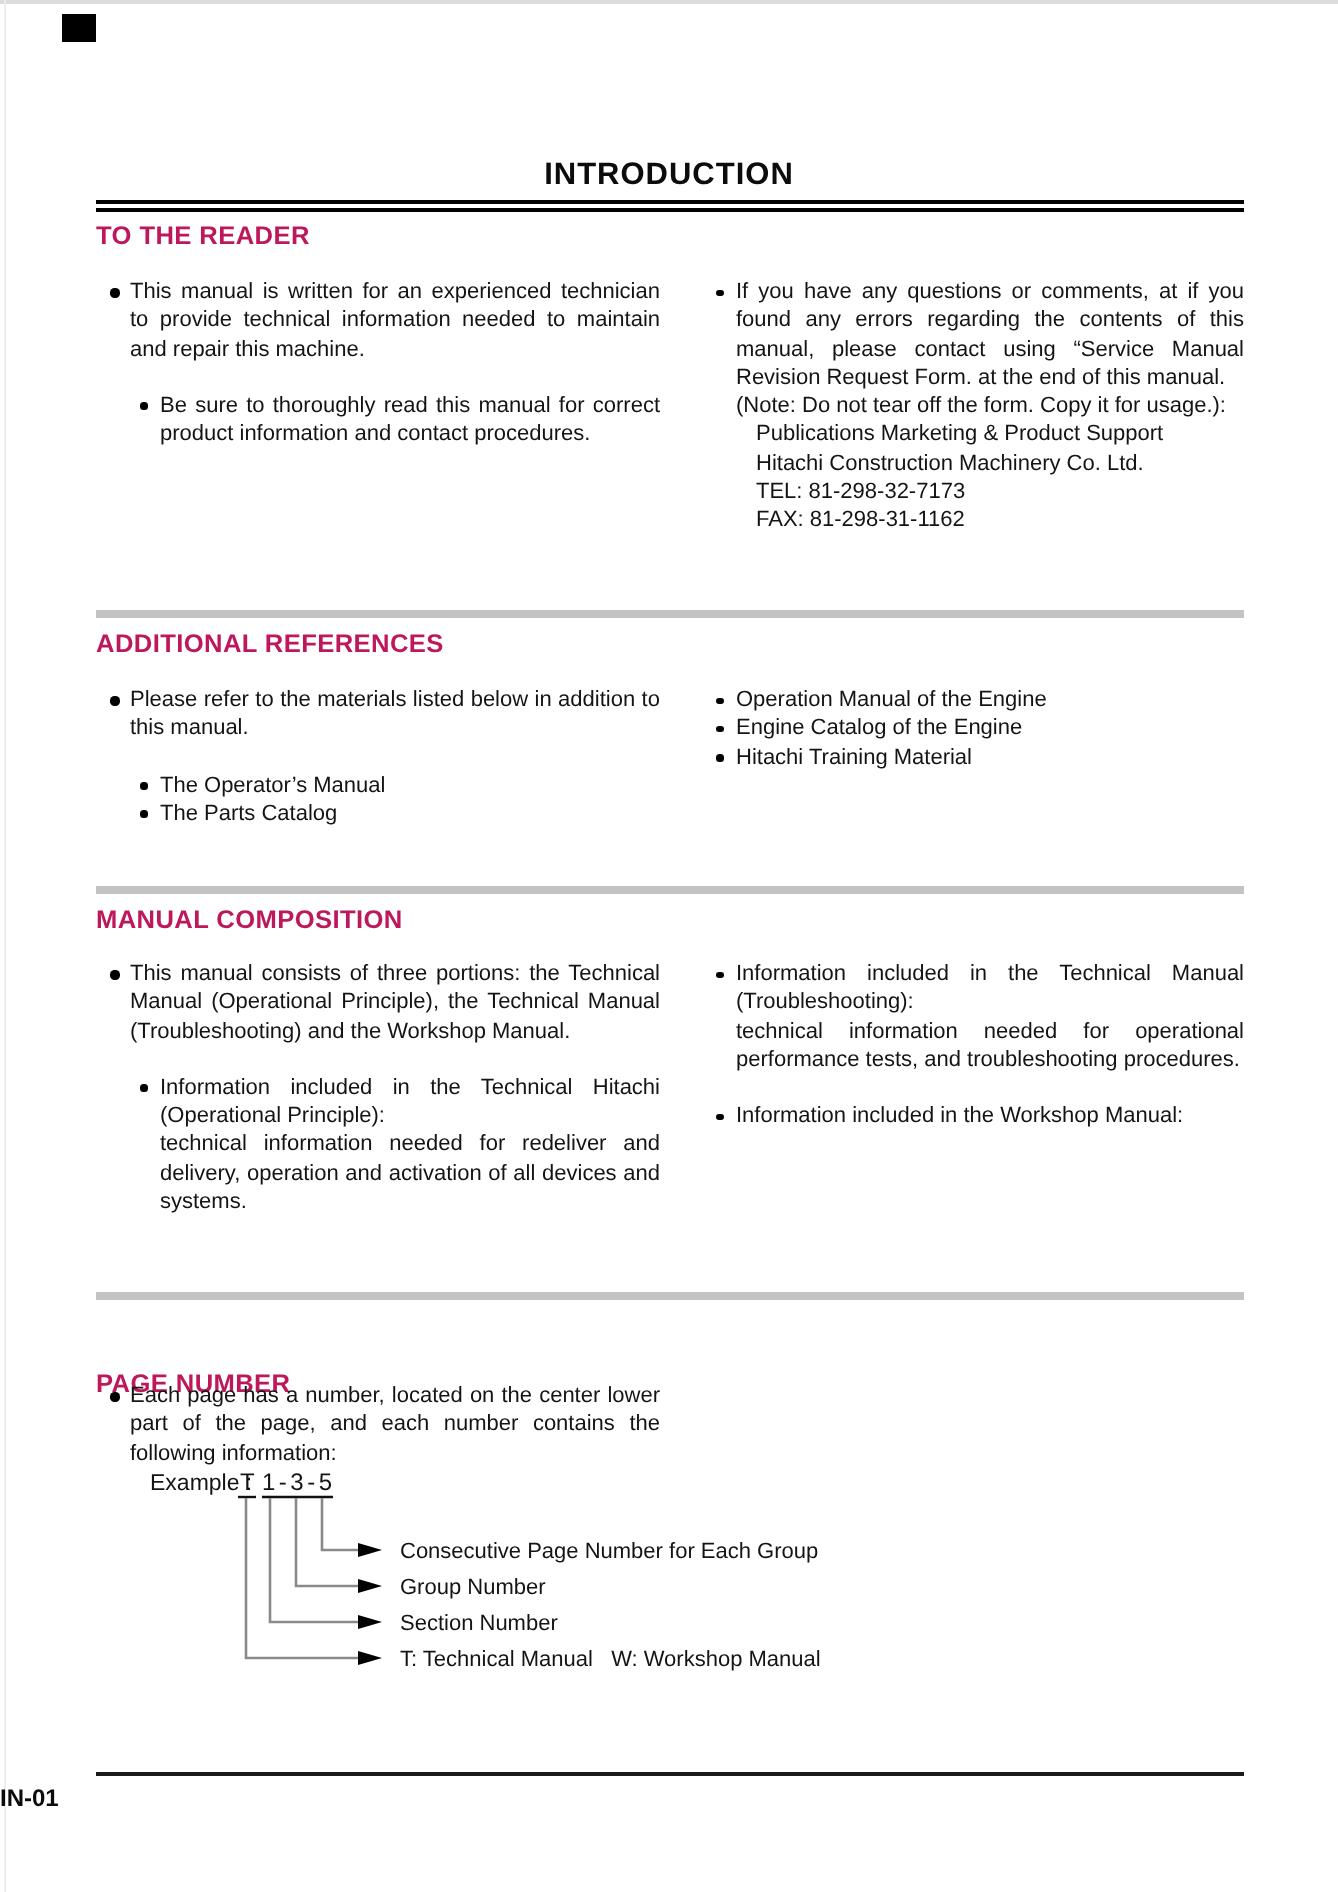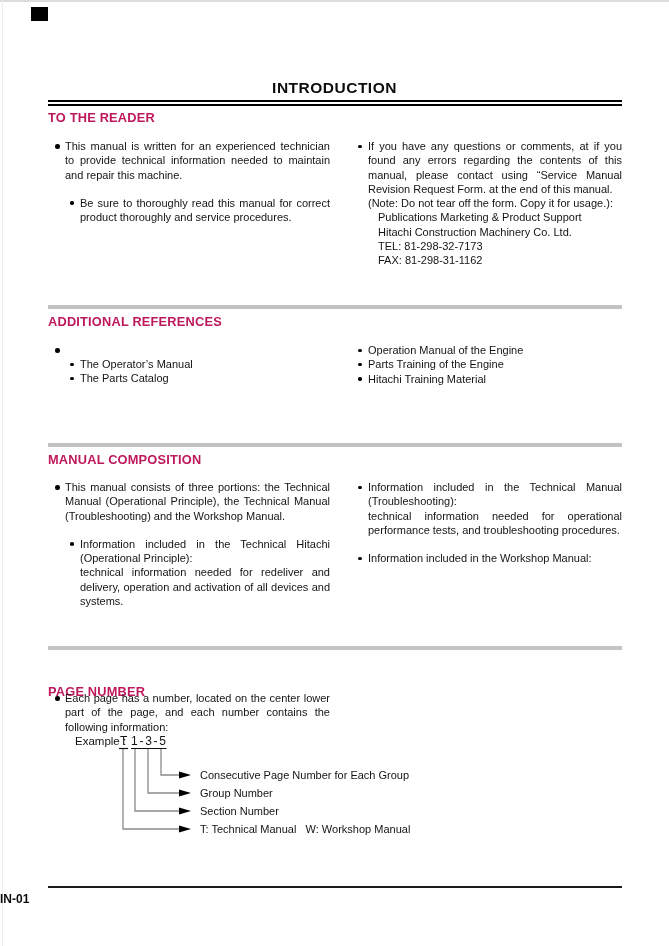--- a/index.html
+++ b/index.html
@@ -61,21 +61,21 @@
 
   <div class="section-heading h-ttr">TO THE READER</div>
 
   <div class="col col-l t-ttr">
     <div class="li">
       <span class="dot"></span>
       <span>This manual is written for an experienced technician to provide technical information needed to maintain and repair this machine.</span>
     </div>
     <div class="li sub">
       <span class="dot"></span>
-      <span>Be sure to thoroughly read this manual for correct product thoroughly and service procedures.</span>
+      <span>Be sure to thoroughly read this manual for correct product information and contact procedures.</span>
     </div>
   </div>
 
   <div class="col col-r t-ttr">
     <div class="li nomb">
       <span class="dot"></span>
       <span>If you have any questions or comments, at if you found any errors regarding the contents of this manual, please contact using “Service Manual Revision Request Form. at the end of this manual.</span>
       <div>(Note: Do not tear off the form. Copy it for usage.):</div>
       <div class="contact">
         <div>Publications Marketing &amp; Product Support</div>
@@ -85,39 +85,40 @@
       </div>
     </div>
   </div>
 
   <div class="divider d1"></div>
   <div class="section-heading h-ar">ADDITIONAL REFERENCES</div>
 
   <div class="col col-l t-ar">
     <div class="li">
       <span class="dot"></span>
+      <span>Please refer to the materials listed below in addition to this manual.</span>
     </div>
     <div class="li sub">
       <span class="dot"></span>
       <span>The Operator’s Manual</span>
     </div>
     <div class="li sub">
       <span class="dot"></span>
       <span>The Parts Catalog</span>
     </div>
   </div>
 
   <div class="col col-r t-ar">
     <div class="li nomb">
       <span class="dot"></span>
       <span>Operation Manual of the Engine</span>
     </div>
     <div class="li nomb">
       <span class="dot"></span>
-      <span>Parts Training of the Engine</span>
+      <span>Engine Catalog of the Engine</span>
     </div>
     <div class="li nomb">
       <span class="dot"></span>
       <span>Hitachi Training Material</span>
     </div>
   </div>
 
   <div class="divider d2"></div>
   <div class="section-heading h-mc">MANUAL COMPOSITION</div>
 

